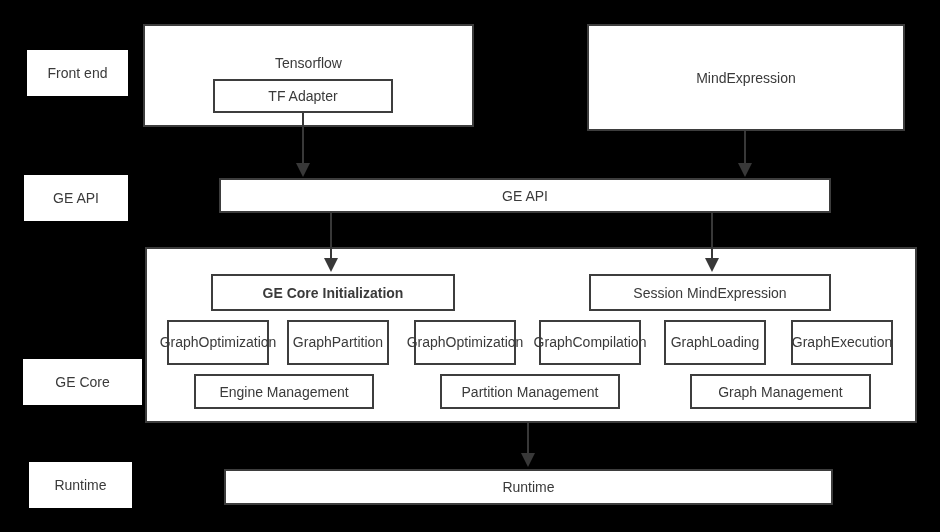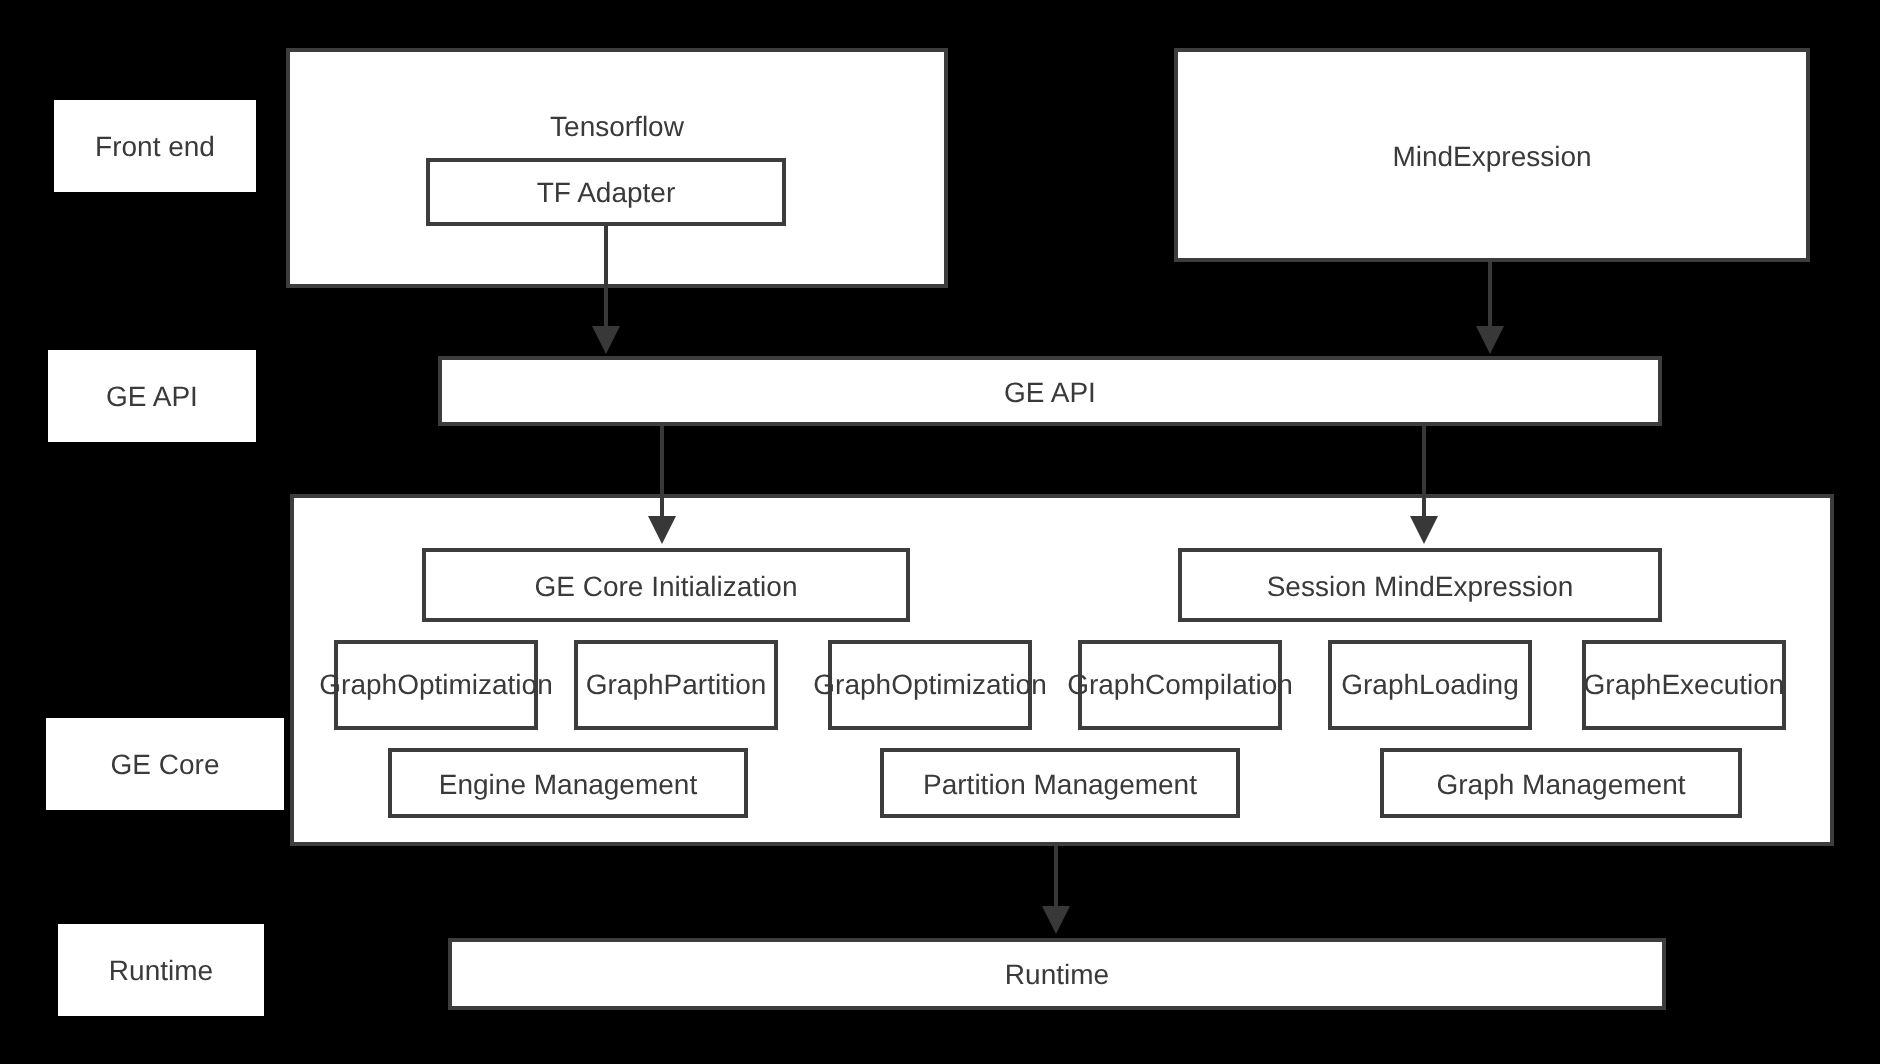--- a/index.html
+++ b/index.html
@@ -33,27 +33,27 @@
   .box {
     position: absolute;
     box-sizing: border-box;
     background: var(--fill, #fff);
     border: 2px solid var(--border, #3d3d3d);
     display: flex;
     align-items: center;
     justify-content: center;
     text-align: center;
   }
-  .tensorflow     { left: 143px; top: 24px;  width: 331px; height: 120px; align-items: flex-start; }
+  .tensorflow     { left: 143px; top: 24px;  width: 331px; height: 103px; align-items: flex-start; }
   .tensorflow-title { padding-top: 29px; }
   .tf-adapter     { left: 213px; top: 79px;  width: 180px; height: 34px; }
   .mindexpression { left: 587px; top: 24px;  width: 318px; height: 107px; }
   .ge-api-bar     { left: 219px; top: 178px; width: 612px; height: 35px; }
   .ge-core-box    { left: 145px; top: 247px; width: 772px; height: 176px; }
-  .init-ge        { left: 211px; top: 274px; width: 244px; height: 37px; }
+  .init-ge        { left: 211px; top: 274px; width: 244px; height: 37px; font-weight: bold; }
   .init-session   { left: 589px; top: 274px; width: 242px; height: 37px; }
   .stage {
     top: 320px; height: 45px; width: 102px;
     flex-direction: row;
     line-height: 17px;
   }
   .st-0 { left: 167px; }
   .st-1 { left: 287px; }
   .st-2 { left: 414px; }
   .st-3 { left: 539px; }

